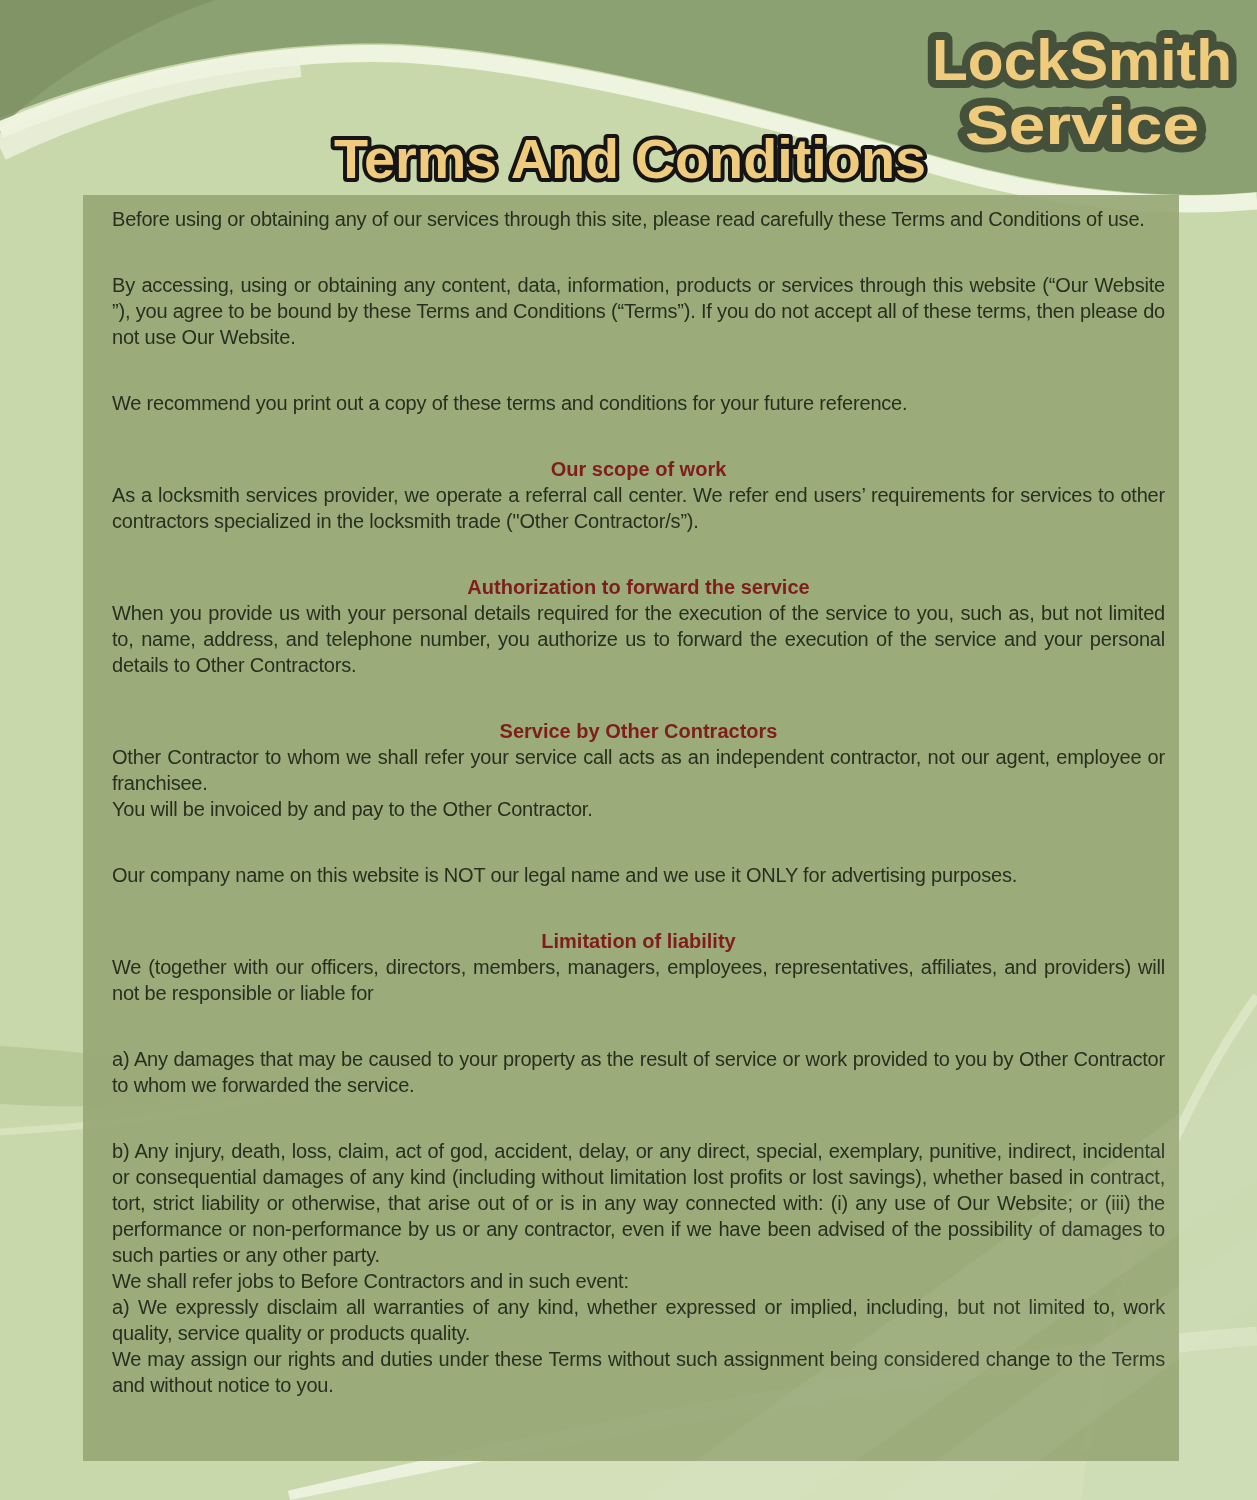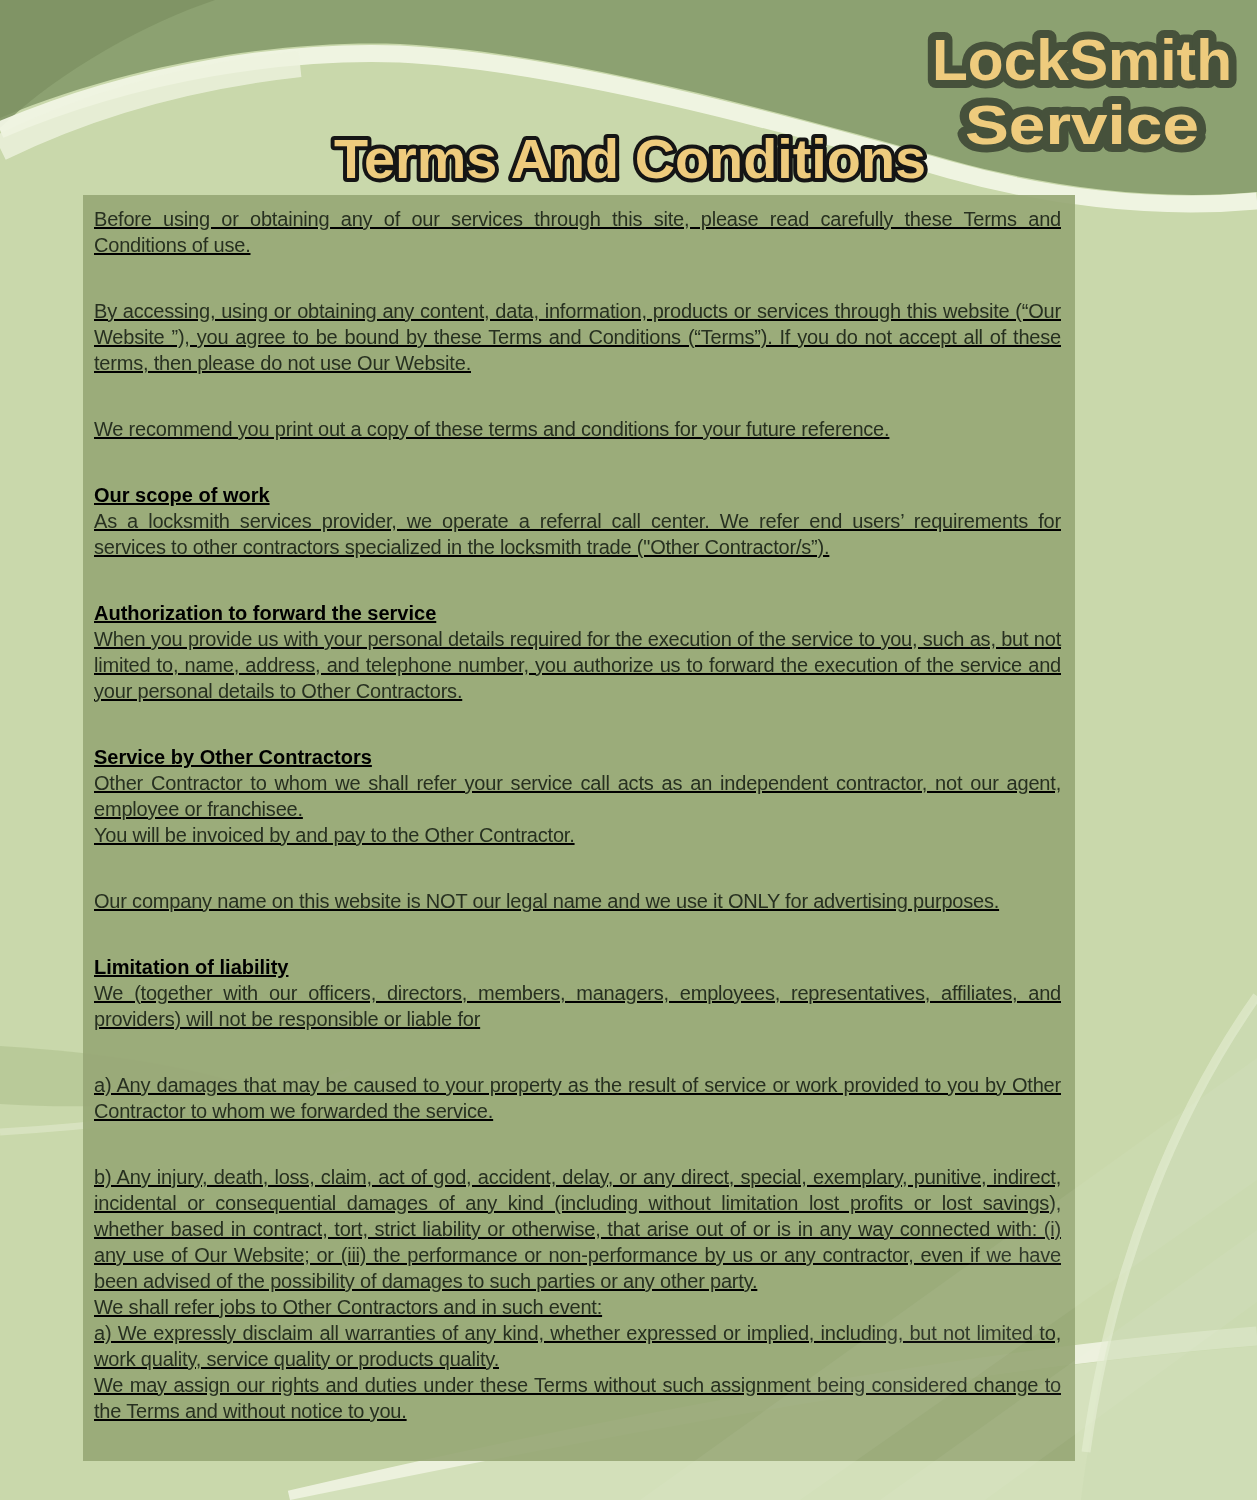--- a/index.html
+++ b/index.html
@@ -3,36 +3,35 @@
 <meta charset="utf-8">
 <style>
   html,body{margin:0;padding:0;}
   body{
     width:1257px;height:1500px;position:relative;overflow:hidden;
     background:#c9d8ab;
     font-family:"Liberation Sans", sans-serif;
   }
   .bg-layer{position:absolute;left:0;top:0;width:1257px;height:1500px;z-index:0;}
   .panel{
-    position:absolute;left:83px;top:195px;width:992px;height:1266px;
+    position:absolute;left:83px;top:195px;width:1096px;height:1266px;
     background:rgba(152,168,118,0.93);
     z-index:1;
     box-sizing:border-box;
-    padding:11px 14px 10px 11px;
-    text-decoration:underline;
+    padding:11px 14px 10px 29px;
   }
   .terms-content{
     color:#273020;
     font-size:20px;
     letter-spacing:-0.2px;
     line-height:26px;
   }
   .block{text-align:justify;}
   .block.heading{
-    color:#000000;font-weight:bold;text-align:left;letter-spacing:0;
+    color:#7f1d1d;font-weight:bold;text-align:center;letter-spacing:0;
   }
   .block.spaced{margin-top:40px;}
   .overlay-layer{position:absolute;left:0;top:0;width:1257px;height:1500px;z-index:2;pointer-events:none;}
   .logo-svg{position:absolute;left:872px;top:4px;z-index:3;}
   .title-svg{position:absolute;left:322px;top:120px;z-index:3;}
   .logo-text{
     font-family:"Liberation Sans", sans-serif;
     font-weight:bold;
     paint-order:stroke;
     stroke-linejoin:round;
@@ -71,21 +70,21 @@
       <div class="block heading spaced">Authorization to forward the service</div>
       <div class="block body">When you provide us with your personal details required for the execution of the service to you, such as, but not limited to, name, address, and telephone number, you authorize us to forward the execution of the service and your personal details to Other Contractors.</div>
       <div class="block heading spaced">Service by Other Contractors</div>
       <div class="block body">Other Contractor to whom we shall refer your service call acts as an independent contractor, not our agent, employee or franchisee.</div>
       <div class="block body">You will be invoiced by and pay to the Other Contractor.</div>
       <div class="block body spaced">Our company name on this website is NOT our legal name and we use it ONLY for advertising purposes.</div>
       <div class="block heading spaced">Limitation of liability</div>
       <div class="block body">We (together with our officers, directors, members, managers, employees, representatives, affiliates, and providers) will not be responsible or liable for</div>
       <div class="block body spaced">a) Any damages that may be caused to your property as the result of service or work provided to you by Other Contractor to whom we forwarded the service.</div>
       <div class="block body spaced">b) Any injury, death, loss, claim, act of god, accident, delay, or any direct, special, exemplary, punitive, indirect, incidental or consequential damages of any kind (including without limitation lost profits or lost savings), whether based in contract, tort, strict liability or otherwise, that arise out of or is in any way connected with: (i) any use of Our Website; or (iii) the performance or non-performance by us or any contractor, even if we have been advised of the possibility of damages to such parties or any other party.</div>
-      <div class="block body">We shall refer jobs to Other Contractors and in such event:</div>
+      <div class="block body">We shall refer jobs to Before Contractors and in such event:</div>
       <div class="block body">a) We expressly disclaim all warranties of any kind, whether expressed or implied, including, but not limited to, work quality, service quality or products quality.</div>
       <div class="block body">We may assign our rights and duties under these Terms without such assignment being considered change to the Terms and without notice to you.</div>
     </div>
 </div>
 
 <svg class="overlay-layer" viewBox="0 0 1257 1500" aria-hidden="true">
   <path d="M640,1500 L1257,1058 L1257,1180 L800,1500 Z" fill="#ffffff" opacity="0.05"></path>
   <path d="M880,1500 L1257,1230 L1257,1302 L985,1500 Z" fill="#ffffff" opacity="0.05"></path>
 </svg>
 

